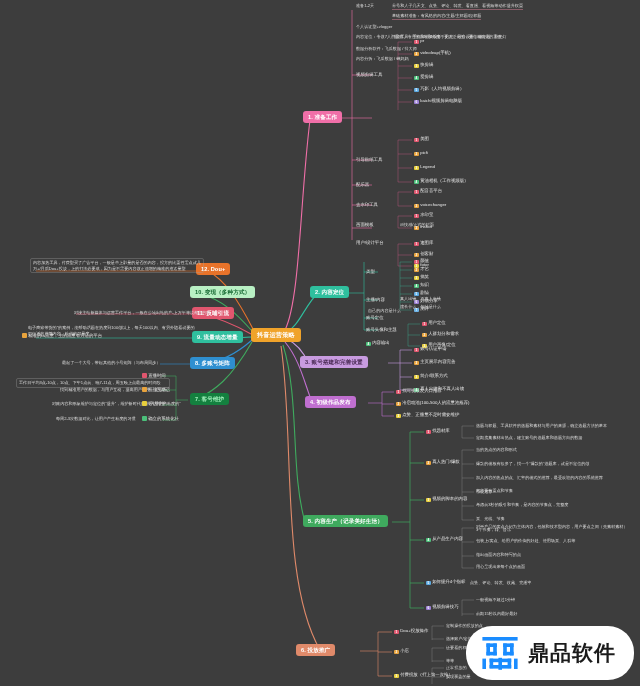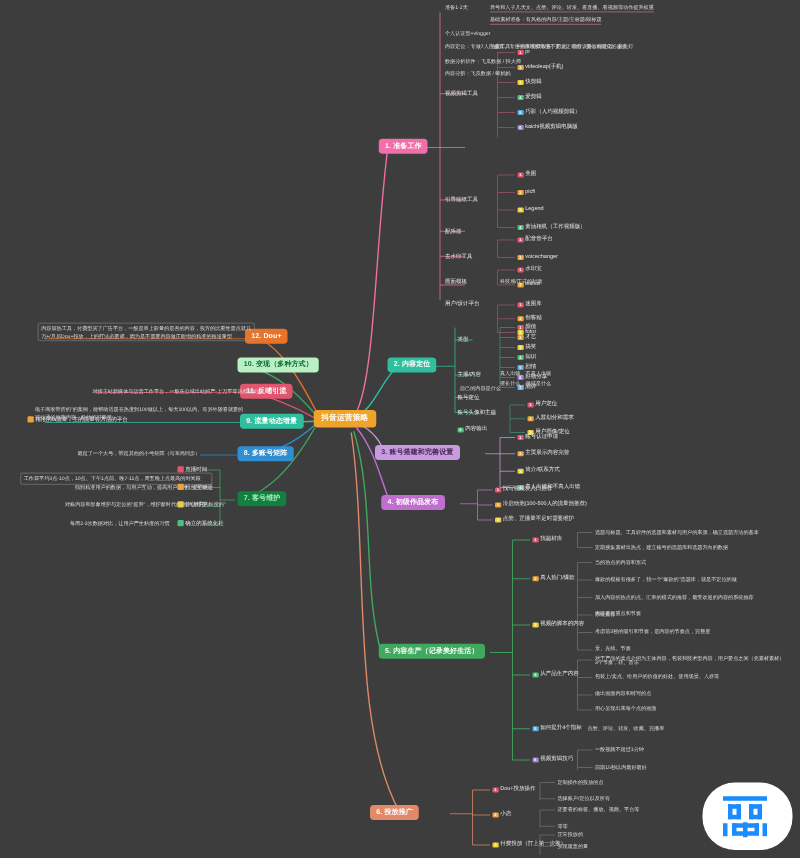--- a/index.html
+++ b/index.html
@@ -417,15 +417,16 @@
         <rect x="46" y="62" width="9" height="30"></rect>
         <rect x="85" y="64" width="9" height="26"></rect>
         <rect x="24" y="64" width="24" height="9"></rect>
         <rect x="24" y="64" width="9" height="24"></rect>
         <rect x="24" y="80" width="24" height="9"></rect>
         <rect x="54" y="64" width="24" height="9"></rect>
         <rect x="69" y="64" width="9" height="24"></rect>
         <rect x="54" y="80" width="24" height="9"></rect>
       </g>
     </svg>
+    <span class="wm-text">鼎品软件</span>
   </div>
 
 </div>
 
 </body></html>

